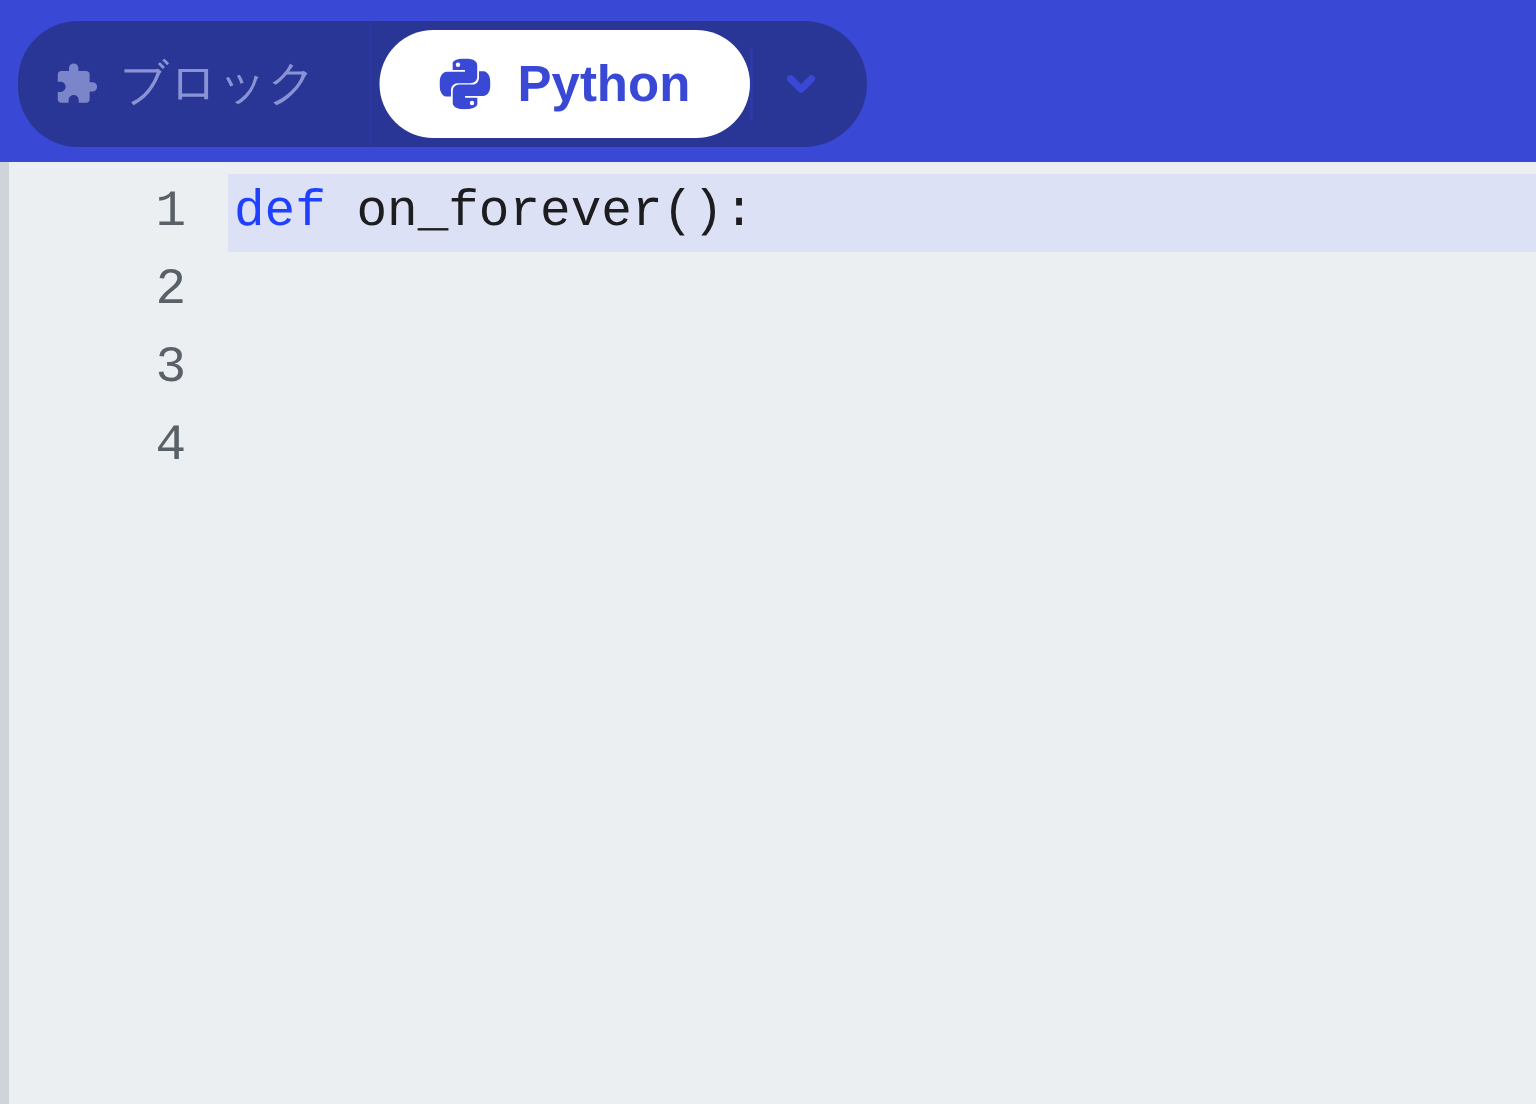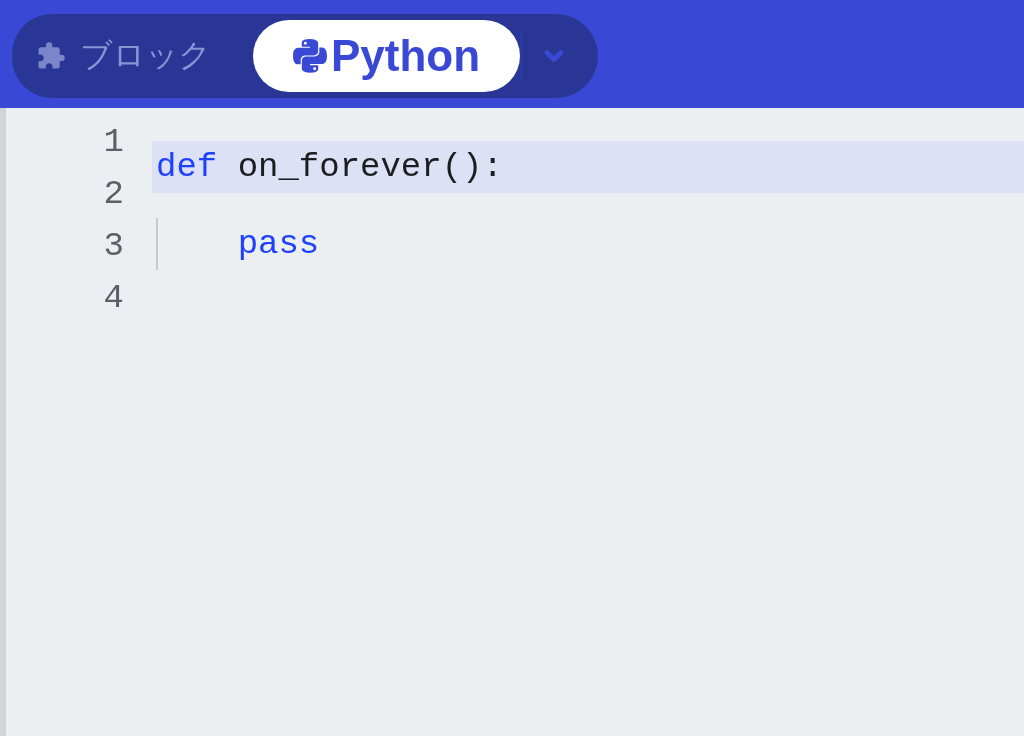--- a/index.html
+++ b/index.html
@@ -47,22 +47,22 @@
       align-items: center;
       height: 84px;
     }
     .tab-python {
       background: #ffffff;
       color: #3949d6;
       padding: 14px 40px;
       border-radius: 40px;
       display: flex;
       align-items: center;
-      gap: 4px;
-      font-size: 44px;
+      gap: 18px;
+      font-size: 34px;
       font-weight: 600;
       cursor: pointer;
       height: 72px;
     }
     .tab-python .icon svg {
       width: 34px;
       height: 34px;
       display: block;
     }
     .dropdown-btn {
@@ -116,21 +116,20 @@
       flex: 1;
       padding-top: 8px;
       position: relative;
     }
     .code-line {
       height: 52px;
       white-space: pre;
       color: #1d1d1f;
       padding-left: 4px;
       position: relative;
-      margin-top: 25px;
     }
     .code-line.highlight {
       background: #dde1f6;
     }
     .indent-guide::before {
       content: "";
       position: absolute;
       left: 4px;
       top: 0;
       bottom: 0;
@@ -177,16 +176,15 @@
 
 <div class="editor">
   <div class="gutter" id="gutter">
       <div class="ln">1</div>
       <div class="ln">2</div>
       <div class="ln">3</div>
       <div class="ln">4</div>
     </div>
   <div class="code" id="code">
       <div class="code-line highlight"><span class="tk-kw">def </span><span class="tk-def">on_forever():</span></div>
-      <div class="code-line indent-guide"><span>    </span><span class="tk-kw">pass</span></div>
       <div class="code-line"><span></span></div>
     </div>
 </div>
 
 </body></html>

